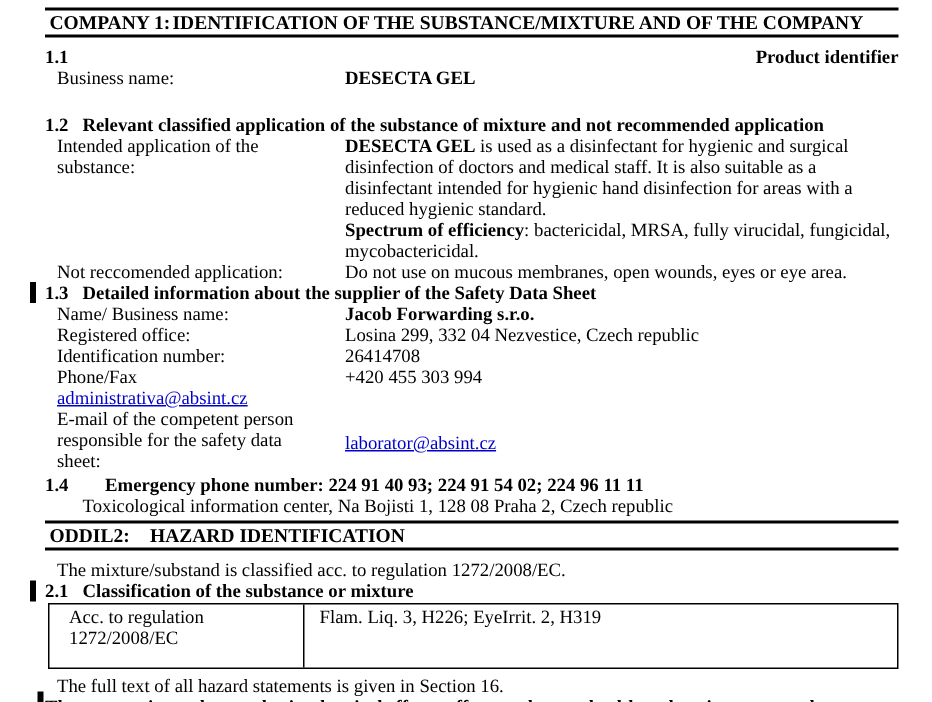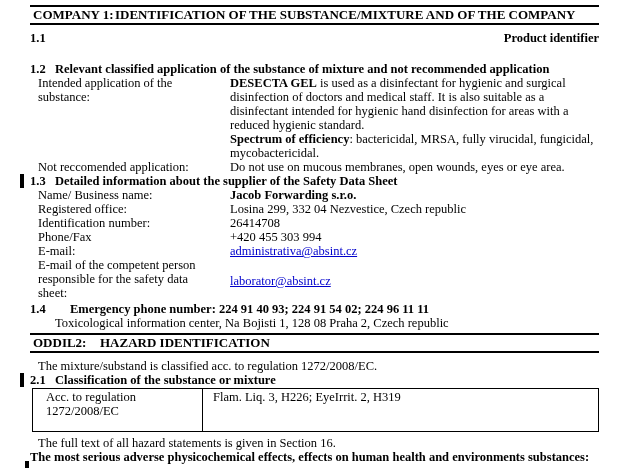--- a/index.html
+++ b/index.html
@@ -82,20 +82,24 @@
 <div class="page">
 
   <div class="sec-header">
     <span class="hdr-num w82">COMPANY 1:</span><span>IDENTIFICATION OF THE SUBSTANCE/MIXTURE AND OF THE COMPANY</span>
   </div>
 
   <div class="sub-heading mt6">
     <span class="sub-num">1.1</span>
     <span>Product identifier</span>
   </div>
+  <div class="kv-row">
+    <span class="kv-label">Business name:</span>
+    <span class="kv-value bold">DESECTA GEL</span>
+  </div>
 
   <div class="sub-heading mt17">
     <span class="sub-num">1.2</span>
     <span>Relevant classified application of the substance of mixture and not recommended application</span>
   </div>
   <div class="kv-row">
     <span class="kv-label">Intended application of the substance:</span>
     <span class="kv-value"><span class="bold">DESECTA GEL</span><span> is used as a disinfectant for hygienic and surgical disinfection of doctors and medical staff. It is also suitable as a disinfectant intended for hygienic hand disinfection for areas with a reduced hygienic standard.</span><br>
       <span class="bold">Spectrum of efficiency</span><span>: bactericidal, MRSA, fully virucidal, fungicidal, mycobactericidal.</span>
     </span>
@@ -120,21 +124,20 @@
   </div>
   <div class="kv-row">
     <span class="kv-label">Identification number:</span>
     <span class="kv-value">26414708</span>
   </div>
   <div class="kv-row">
     <span class="kv-label">Phone/Fax</span>
     <span class="kv-value">+420 455 303 994</span>
   </div>
   <div class="kv-row">
-    <span class="kv-label">E-mail:</span>
     <span class="kv-value"><a href="#" class="mail-link">administrativa@absint.cz</a></span>
   </div>
   <div class="kv-row">
     <span class="kv-label">E-mail of the competent person responsible for the safety data sheet:</span>
     <span class="kv-value"><a href="#" class="mail-link link-line2">laborator@absint.cz</a></span>
   </div>
 
   <div class="sub-heading mt2">
     <span class="sub-num-wide">1.4</span>
     <span>Emergency phone number: 224 91 40 93; 224 91 54 02; 224 96 11 11</span>

